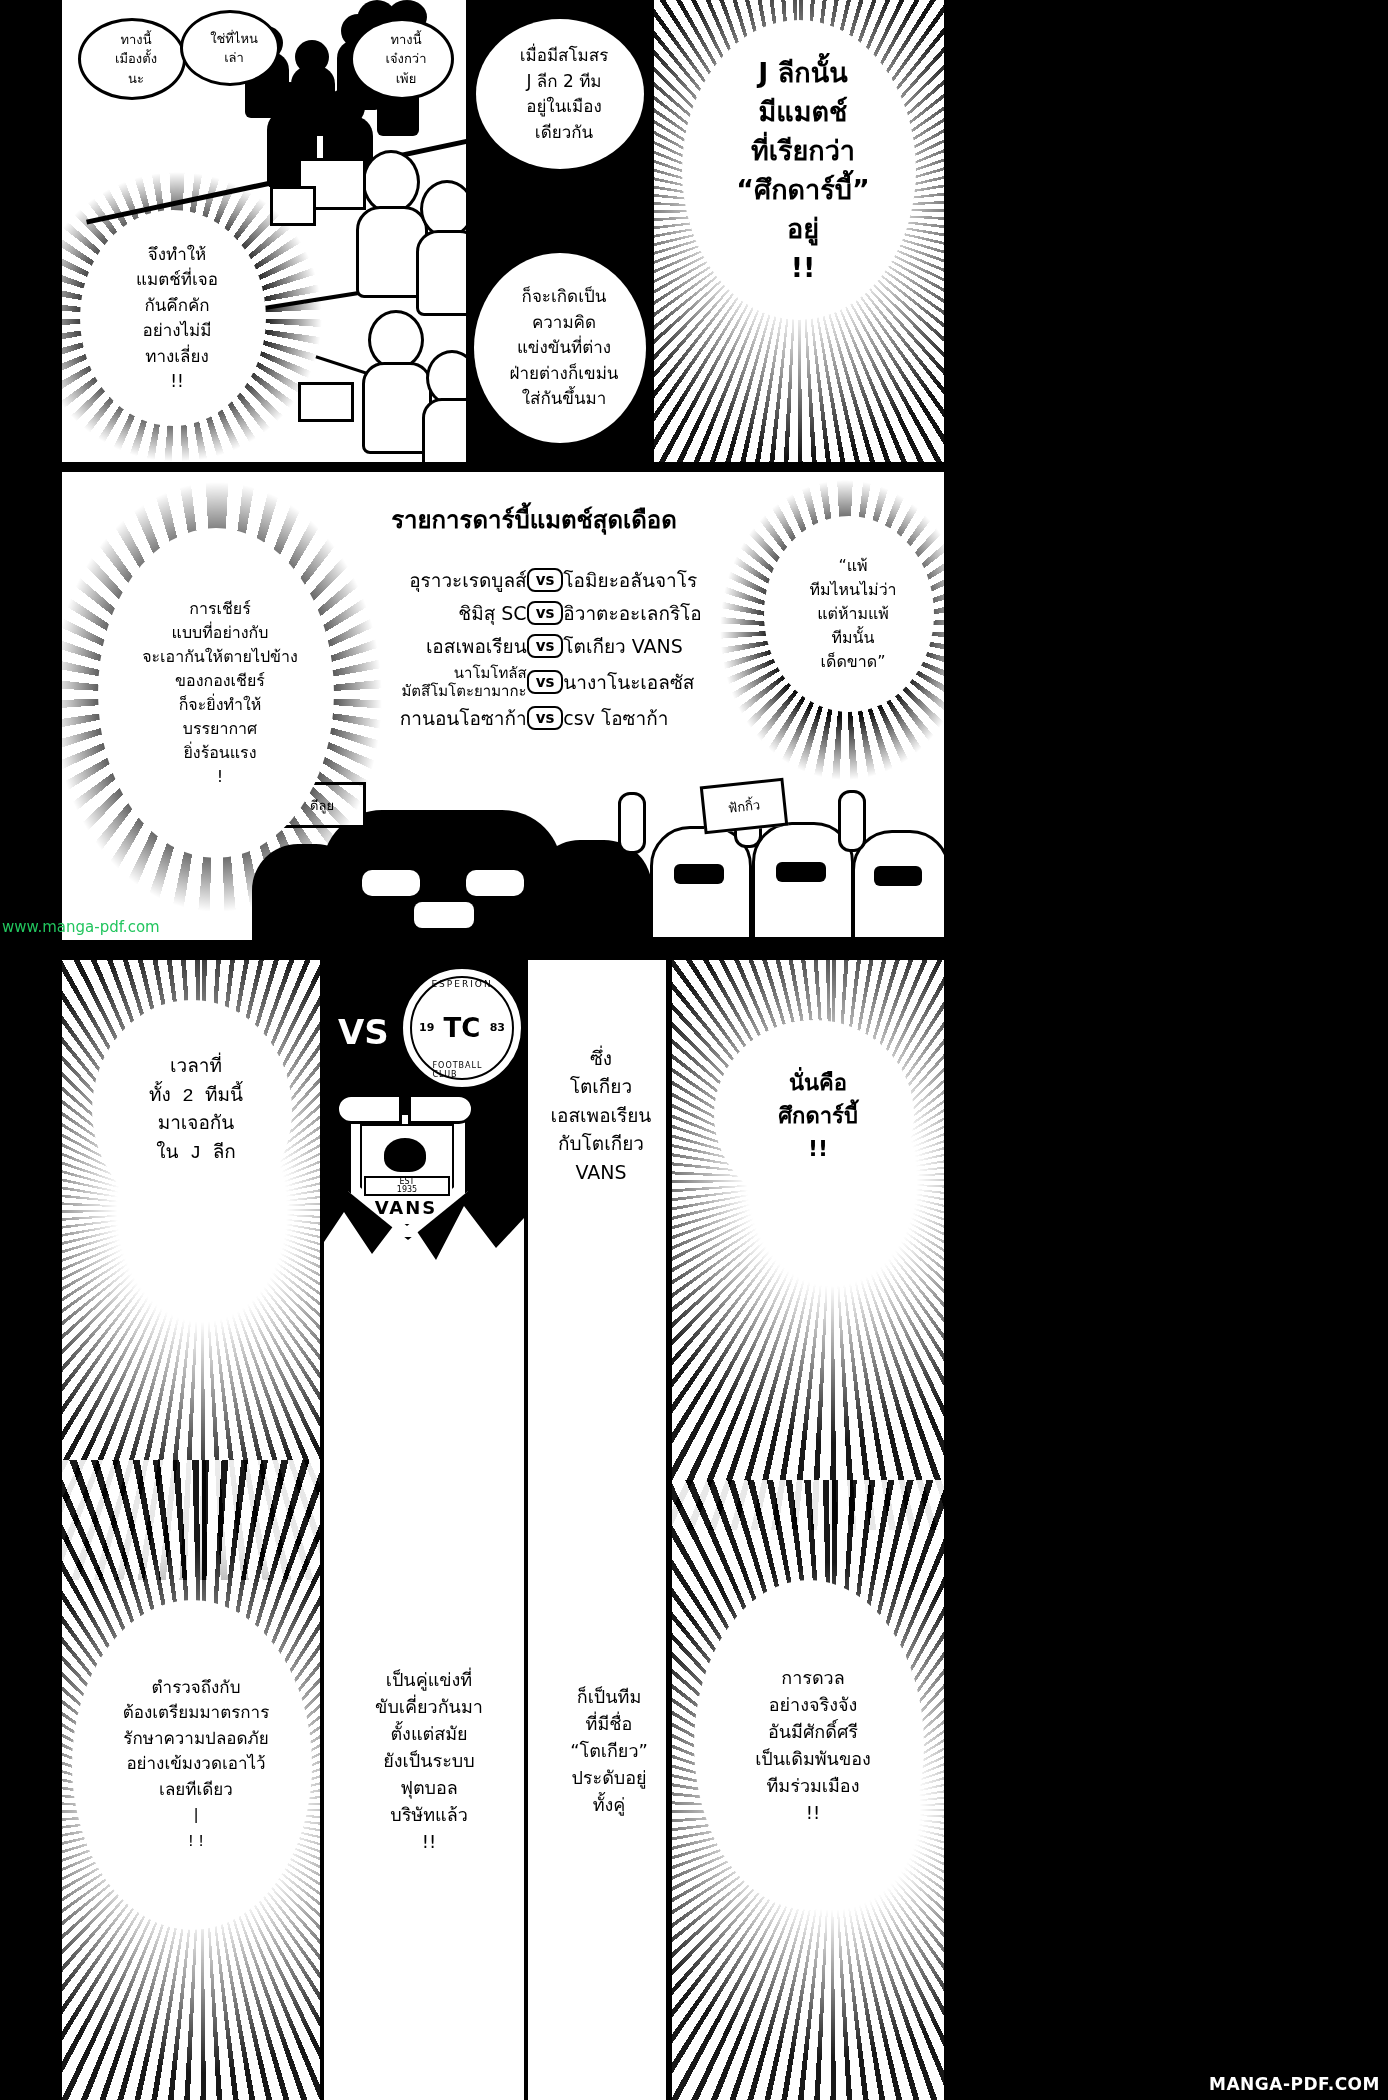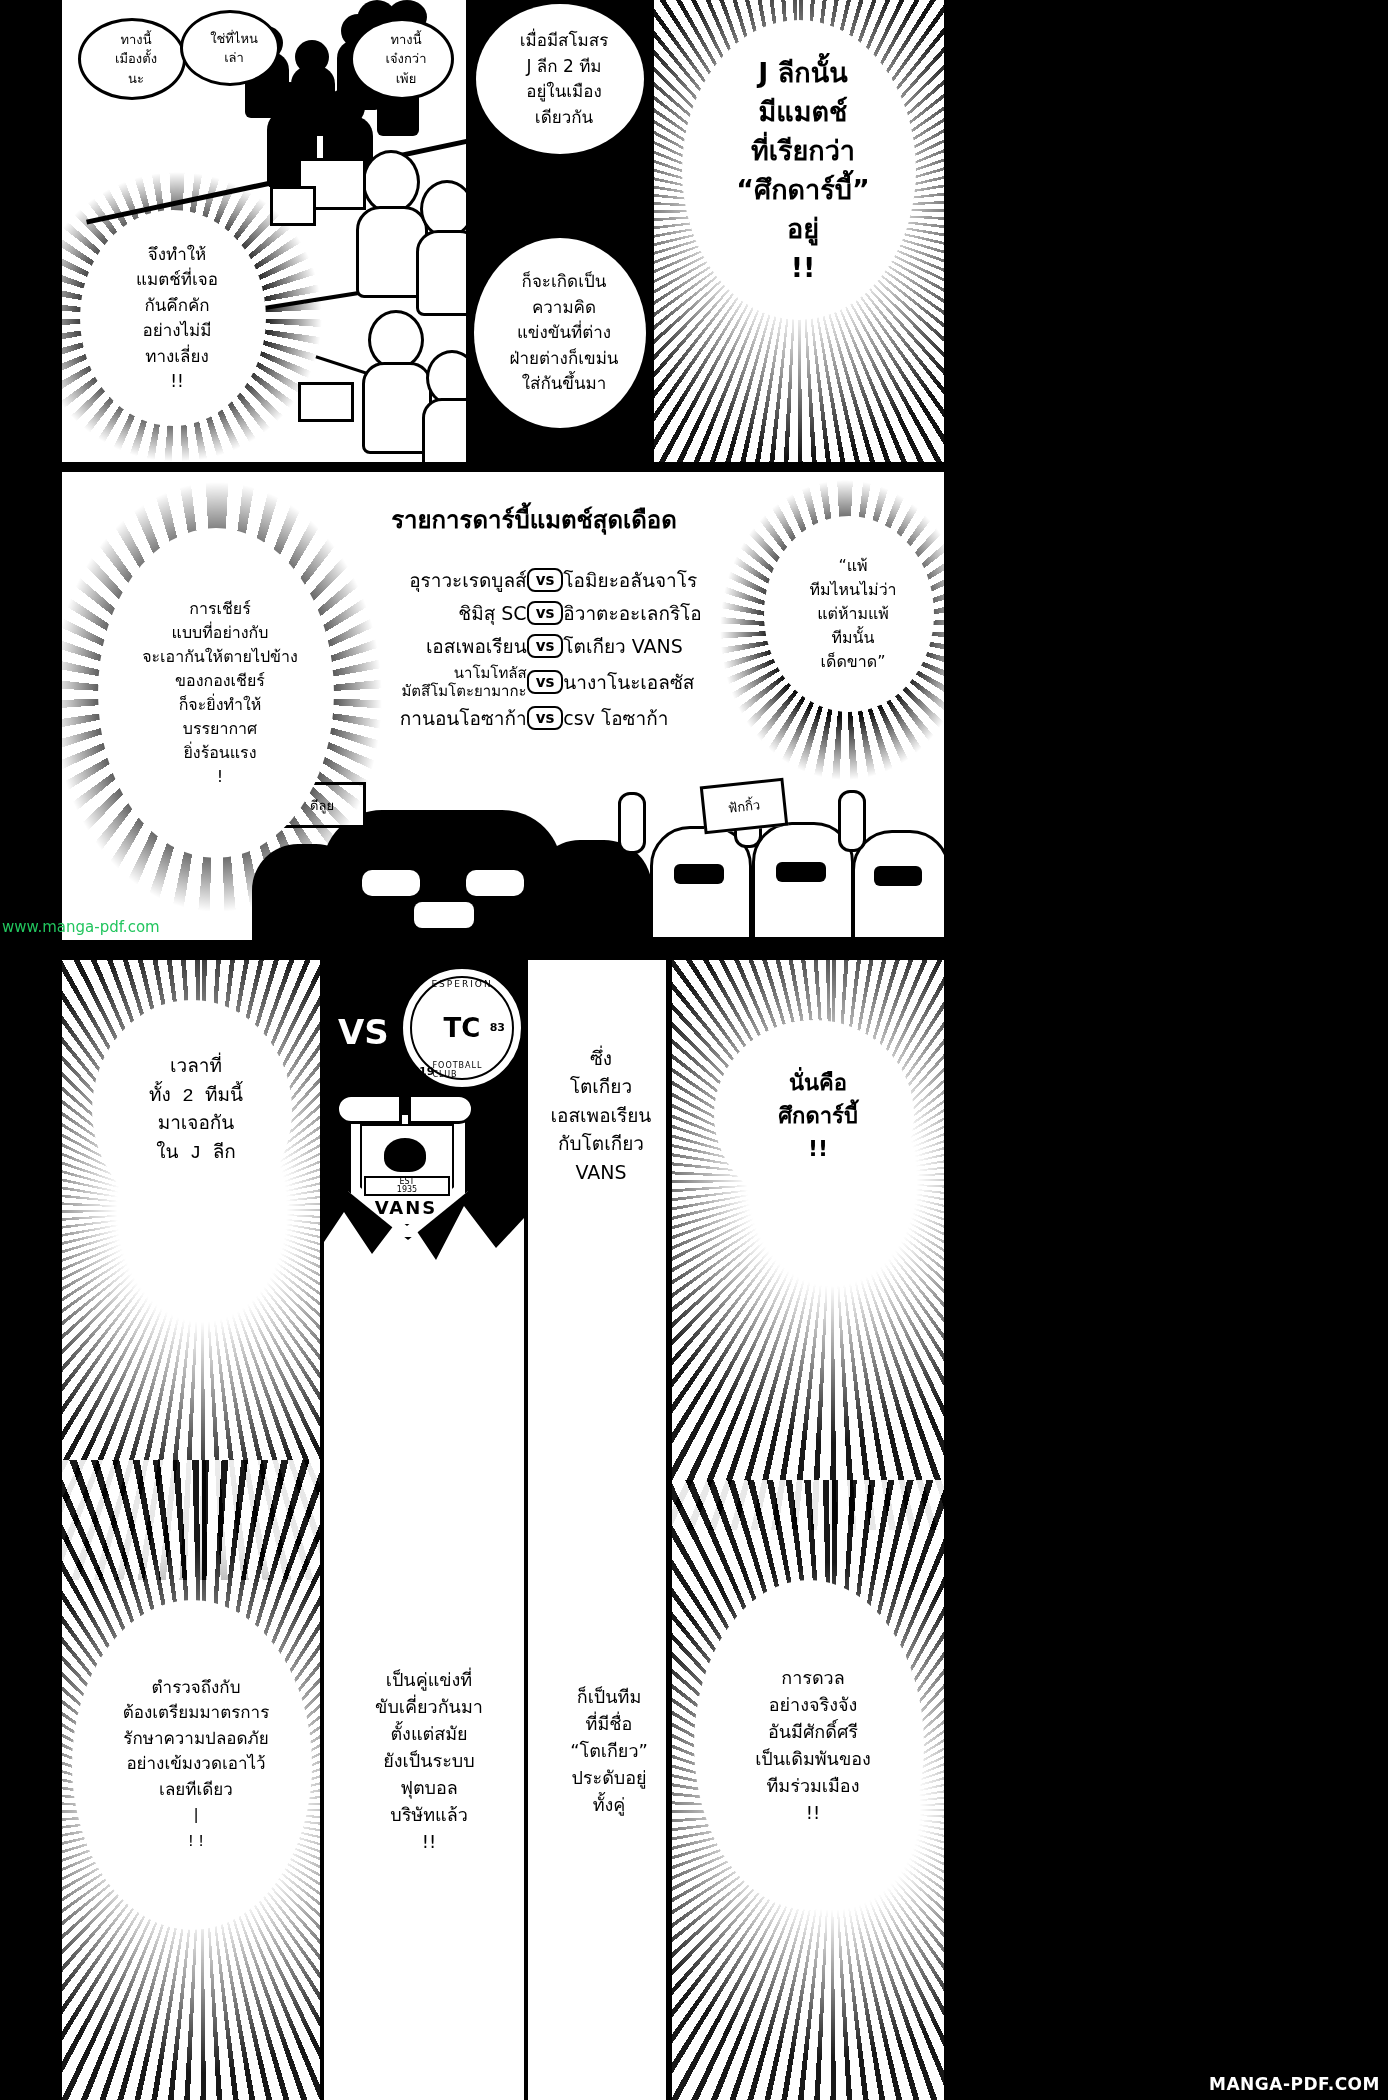--- a/index.html
+++ b/index.html
@@ -114,21 +114,21 @@
     <div class="bubble" style="left:18px;top:210px;width:186px;height:216px;">
       <div class="txt" style="font-size:17px;white-space:pre-line;">จึงทำให้
 แมตช์ที่เจอ
 กันคึกคัก
 อย่างไม่มี
 ทางเลี่ยง
 !!</div>
     </div>
   </div>
 
-  <div class="panel" style="left:470px;top:0;width:180px;height:462px;background:#000;">
+  <div class="panel" style="left:470px;top:15px;width:180px;height:462px;background:#000;">
     <div class="halo" style="left:-46px;top:-52px;width:280px;height:250px;"></div>
     <div class="bubble" style="left:6px;top:4px;width:168px;height:150px;">
       <div class="txt" style="font-size:17px;white-space:pre-line;">เมื่อมีสโมสร
 J ลีก 2 ทีม
 อยู่ในเมือง
 เดียวกัน</div>
     </div>
     <div class="halo" style="left:-48px;top:200px;width:286px;height:280px;"></div>
     <div class="bubble" style="left:4px;top:238px;width:172px;height:190px;">
       <div class="txt" style="font-size:17px;white-space:pre-line;">ก็จะเกิดเป็น
@@ -262,21 +262,21 @@
     <div style="position:absolute;left:0;top:0;width:200px;height:300px;background:#000;
          clip-path:polygon(0 0,100% 0,100% 86%,86% 96%,70% 82%,56% 100%,40% 84%,24% 98%,10% 84%,0 94%);"></div>
     <div style="position:absolute;left:0;top:0;width:200px;height:300px;background:#fff;
          clip-path:polygon(6% 8%,28% 2%,44% 18%,62% 4%,78% 20%,94% 8%,94% 70%,74% 78%,58% 64%,42% 80%,26% 62%,8% 74%);opacity:.0;"></div>
 
     <div class="crest" style="left:76px;top:6px;width:118px;height:118px;">
       <div style="position:absolute;inset:7px;border:2px solid #000;border-radius:50%;"></div>
       <div style="position:absolute;left:50%;top:50%;transform:translate(-50%,-50%);font-weight:bold;font-size:26px;">TC</div>
       <div style="position:absolute;left:50%;top:10px;transform:translateX(-50%);font-size:9px;letter-spacing:2px;">ESPERION</div>
       <div style="position:absolute;left:50%;bottom:8px;transform:translateX(-50%);font-size:8px;letter-spacing:1px;">FOOTBALL CLUB</div>
-      <div style="position:absolute;left:16px;top:52px;font-size:11px;font-weight:bold;margin-top:44px;">19</div>
+      <div style="position:absolute;left:16px;top:52px;font-size:11px;font-weight:bold;">19</div>
       <div style="position:absolute;right:16px;top:52px;font-size:11px;font-weight:bold;">83</div>
     </div>
 
     <div style="position:absolute;left:14px;top:52px;color:#fff;font-weight:bold;font-size:34px;">
       <span>VS</span>
     </div>
 
     <div style="position:absolute;left:16px;top:124px;width:130px;height:160px;">
       <div style="position:absolute;left:8px;top:28px;width:114px;height:122px;background:#fff;border:3px solid #000;
            clip-path:polygon(0 0,100% 0,100% 62%,50% 100%,0 62%);"></div>

